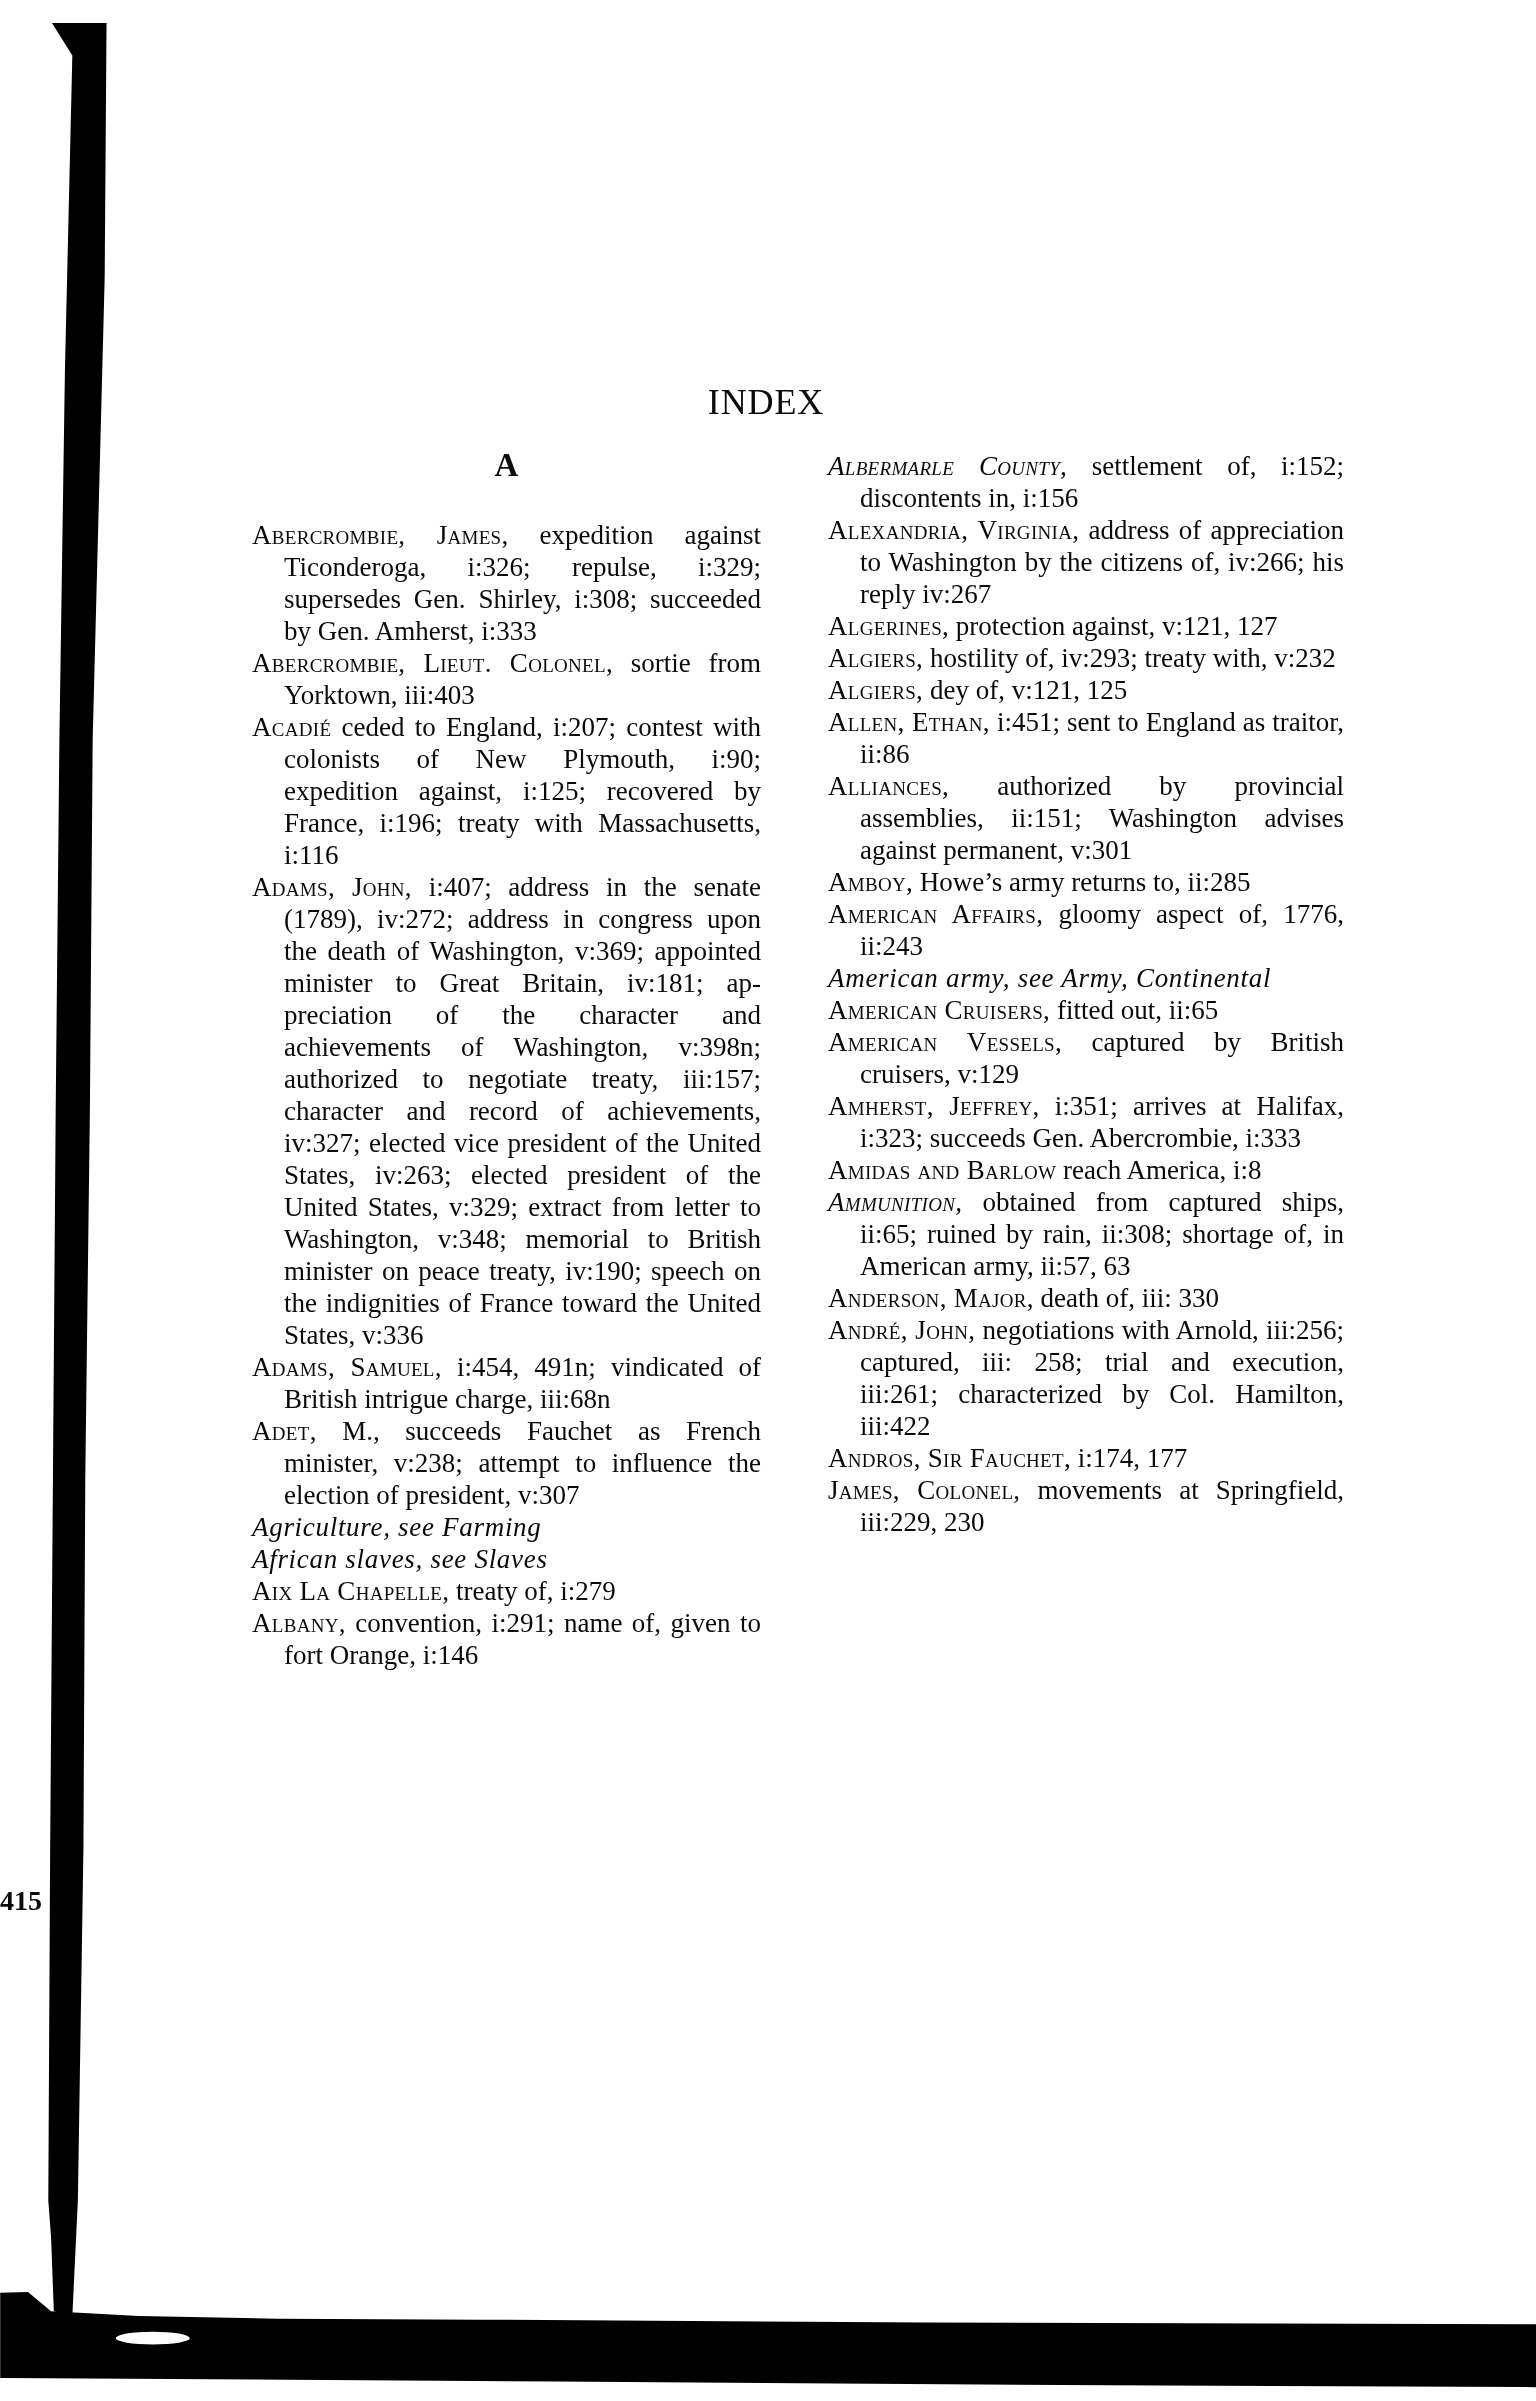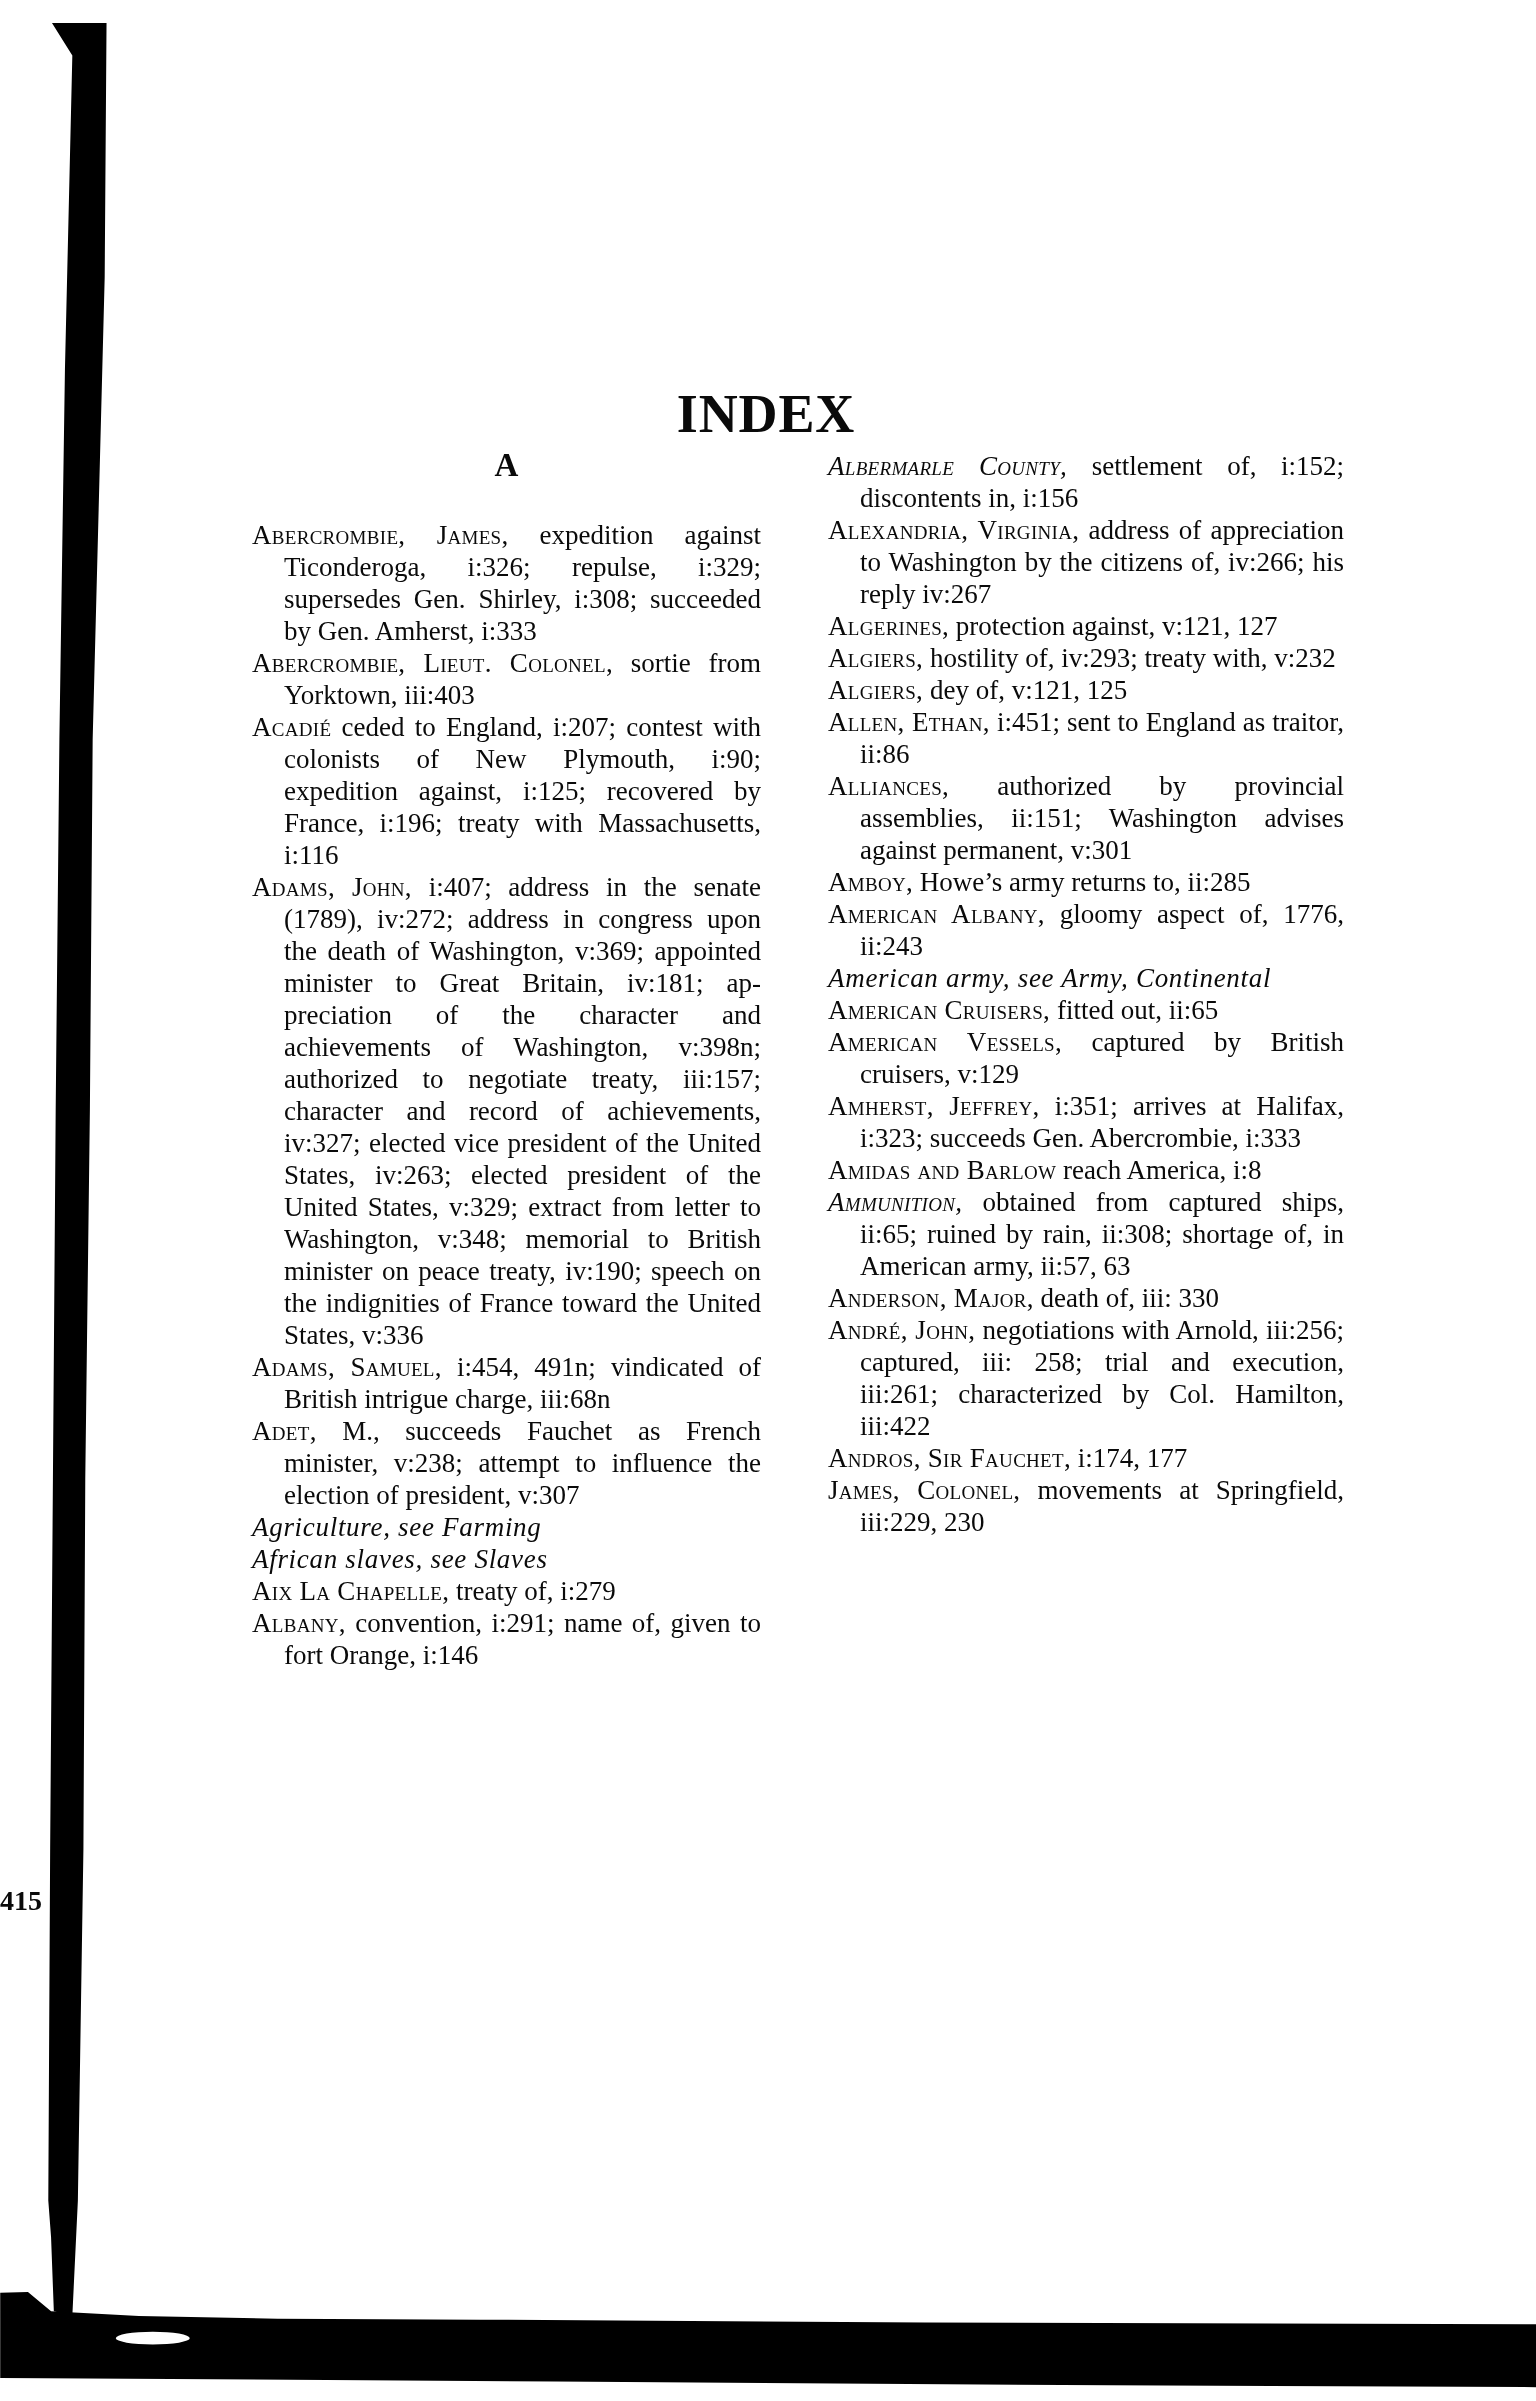--- a/index.html
+++ b/index.html
@@ -3,21 +3,21 @@
 <meta charset="utf-8">
 <style>
   html, body { margin: 0; padding: 0; background: #ffffff; }
   body {
     width: 1537px; height: 2401px; position: relative; overflow: hidden;
     font-family: "Liberation Serif", "DejaVu Serif", serif; color: #0a0a0a;
   }
   .binding { position: absolute; left: 0; top: 0; width: 1537px; height: 2401px; pointer-events: none; }
   .title {
     position: absolute; left: 0; width: 1532px; top: 351px; text-align: center;
-    font-size: 54px; line-height: 55px; letter-spacing: 0.9px; font-weight: bold;
+    font-size: 36px; line-height: 55px; letter-spacing: 0.9px; font-weight: normal;
   }
   .section-letter {
     position: absolute; left: 252px; width: 509px; top: 447px; text-align: center;
     font-size: 33px; line-height: 37px; font-weight: bold;
   }
   .column { position: absolute; width: 509px; font-size: 27px; line-height: 32px; }
   .col-left { left: 252px; top: 519px; width: 509px; }
   .col-right { left: 828px; top: 450px; width: 516px; }
   .entry {
     margin: 0; padding-left: 32px; text-indent: -32px;
@@ -57,21 +57,21 @@
   </div>
 <div class="column col-right" id="col-right">
     <p class="entry"><span class="head-it">Albermarle County,</span><span> settlement of, i:152; discontents in, i:156</span></p>
     <p class="entry"><span class="head-sc">Alexandria, Virginia,</span><span> address of appreciation to Washington by the citizens of, iv:266; his reply iv:267</span></p>
     <p class="entry"><span class="head-sc">Algerines,</span><span> protection against, v:121, 127</span></p>
     <p class="entry"><span class="head-sc">Algiers,</span><span> hostility of, iv:293; treaty with, v:232</span></p>
     <p class="entry"><span class="head-sc">Algiers,</span><span> dey of, v:121, 125</span></p>
     <p class="entry"><span class="head-sc">Allen, Ethan,</span><span> i:451; sent to Eng­land as traitor, ii:86</span></p>
     <p class="entry"><span class="head-sc">Alliances,</span><span> authorized by provin­cial assemblies, ii:151; Wash­ington advises against perma­nent, v:301</span></p>
     <p class="entry"><span class="head-sc">Amboy,</span><span> Howe’s army returns to, ii:285</span></p>
-    <p class="entry"><span class="head-sc">American Albany,</span><span> gloomy aspect of, 1776, ii:243</span></p>
+    <p class="entry"><span class="head-sc">American Affairs,</span><span> gloomy aspect of, 1776, ii:243</span></p>
     <p class="entry"><span class="see">American army, see Army, Conti­nental</span><span></span></p>
     <p class="entry"><span class="head-sc">American Cruisers,</span><span> fitted out, ii:65</span></p>
     <p class="entry"><span class="head-sc">American Vessels,</span><span> captured by British cruisers, v:129</span></p>
     <p class="entry"><span class="head-sc">Amherst, Jeffrey,</span><span> i:351; arrives at Halifax, i:323; succeeds Gen. Abercrombie, i:333</span></p>
     <p class="entry"><span class="head-sc">Amidas and Barlow</span><span> reach America, i:8</span></p>
     <p class="entry"><span class="head-it">Ammunition,</span><span> obtained from cap­tured ships, ii:65; ruined by rain, ii:308; shortage of, in American army, ii:57, 63</span></p>
     <p class="entry"><span class="head-sc">Anderson, Major,</span><span> death of, iii: 330</span></p>
     <p class="entry"><span class="head-sc">André, John,</span><span> negotiations with Arnold, iii:256; captured, iii: 258; trial and execution, iii:261; characterized by Col. Hamilton, iii:422</span></p>
     <p class="entry"><span class="head-sc">Andros, Sir Fauchet,</span><span> i:174, 177</span></p>
     <p class="entry"><span class="head-sc">James, Colonel,</span><span> movements at Springfield, iii:229, 230</span></p>

